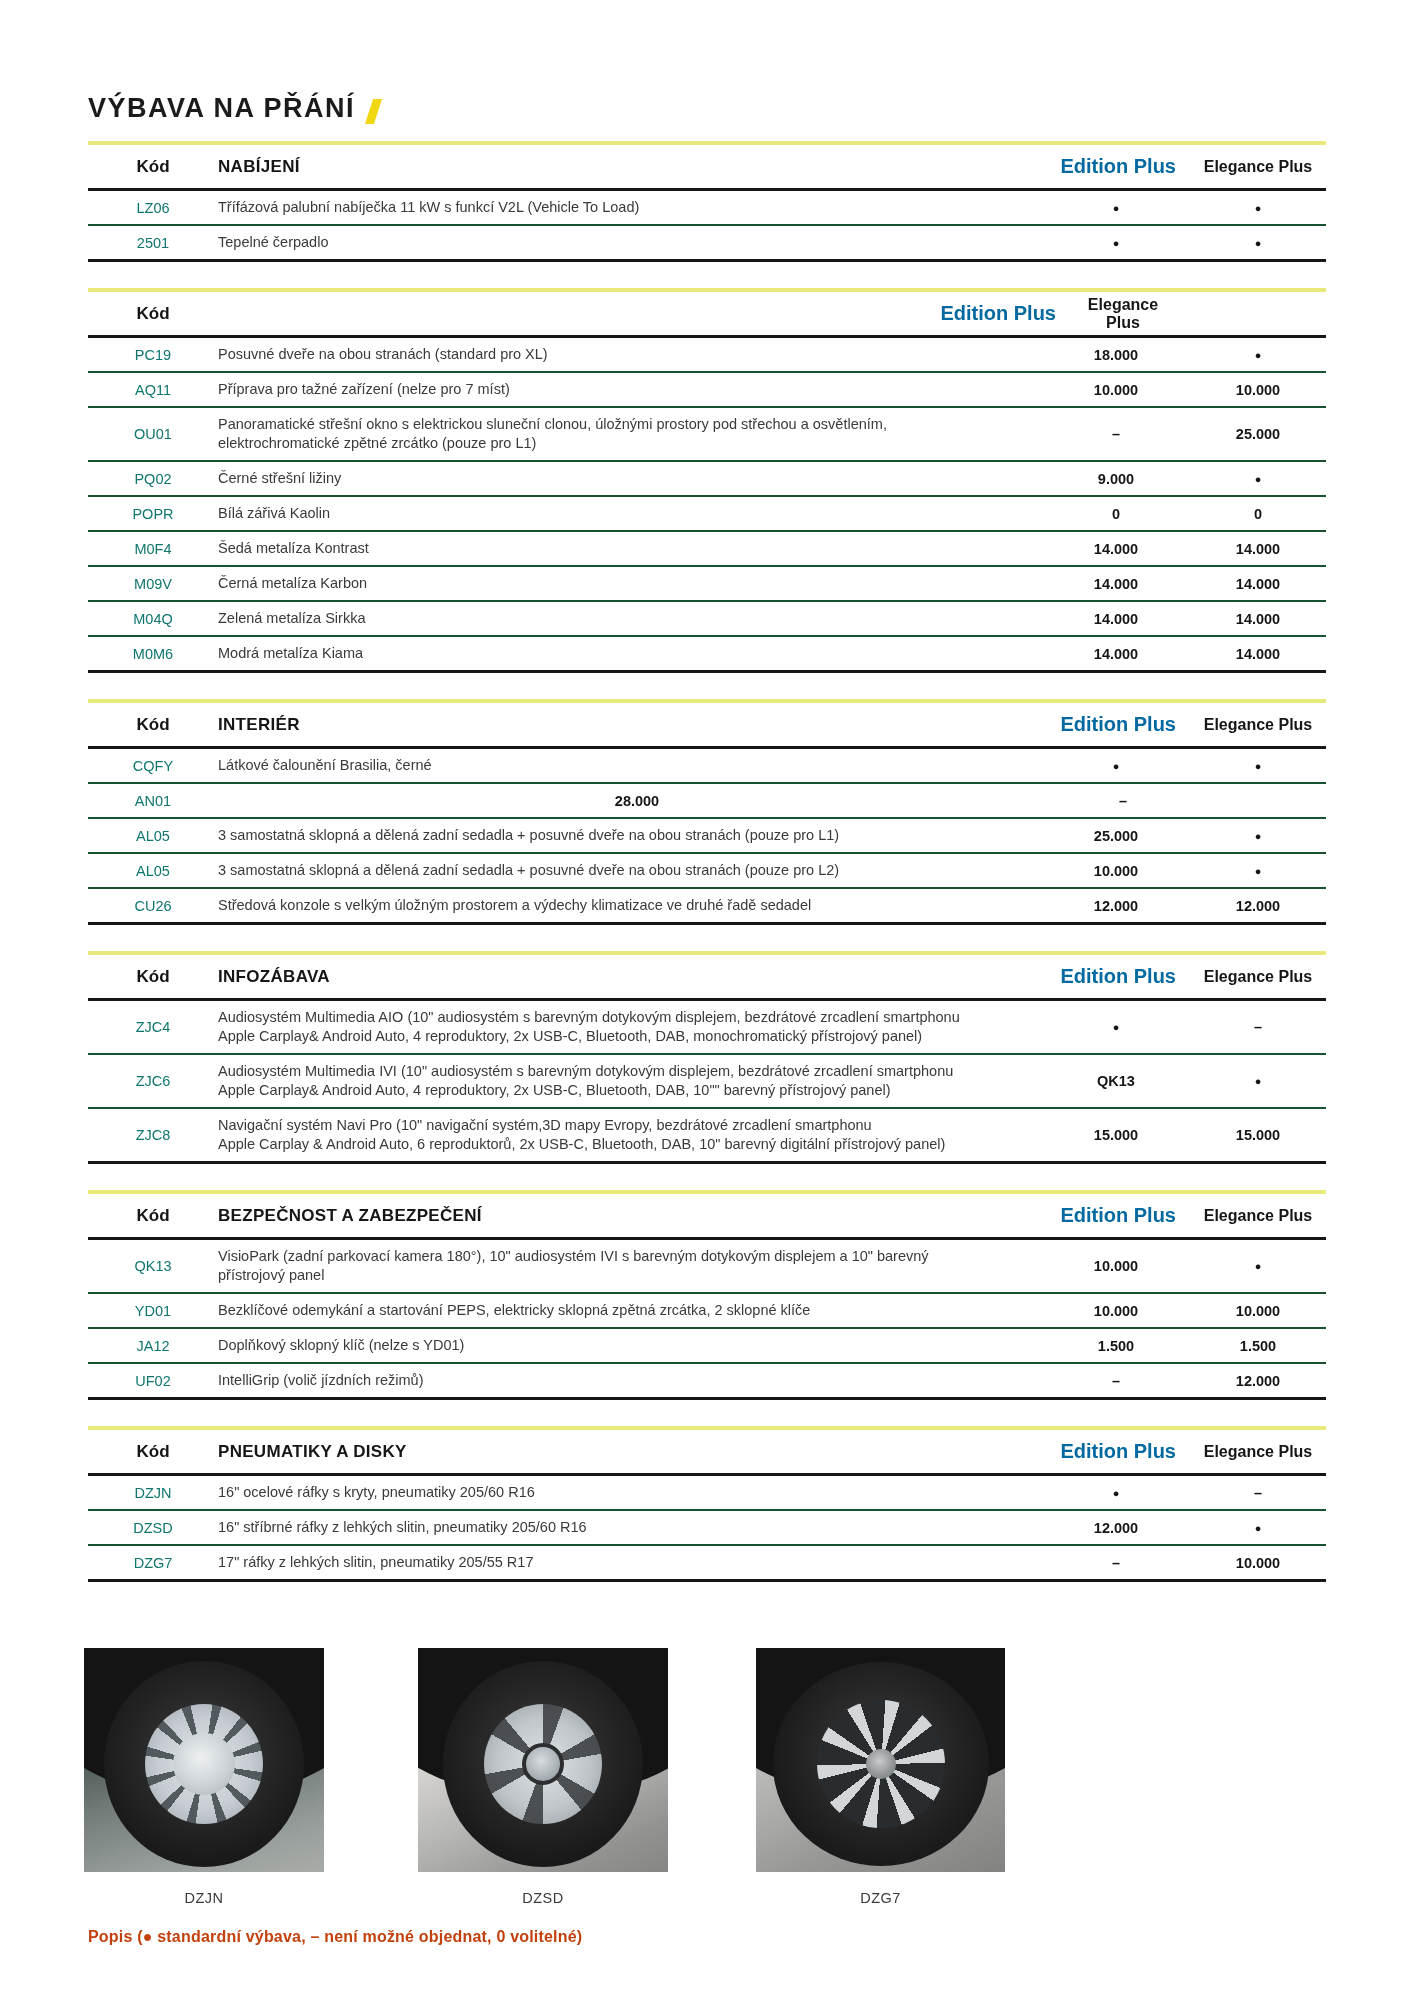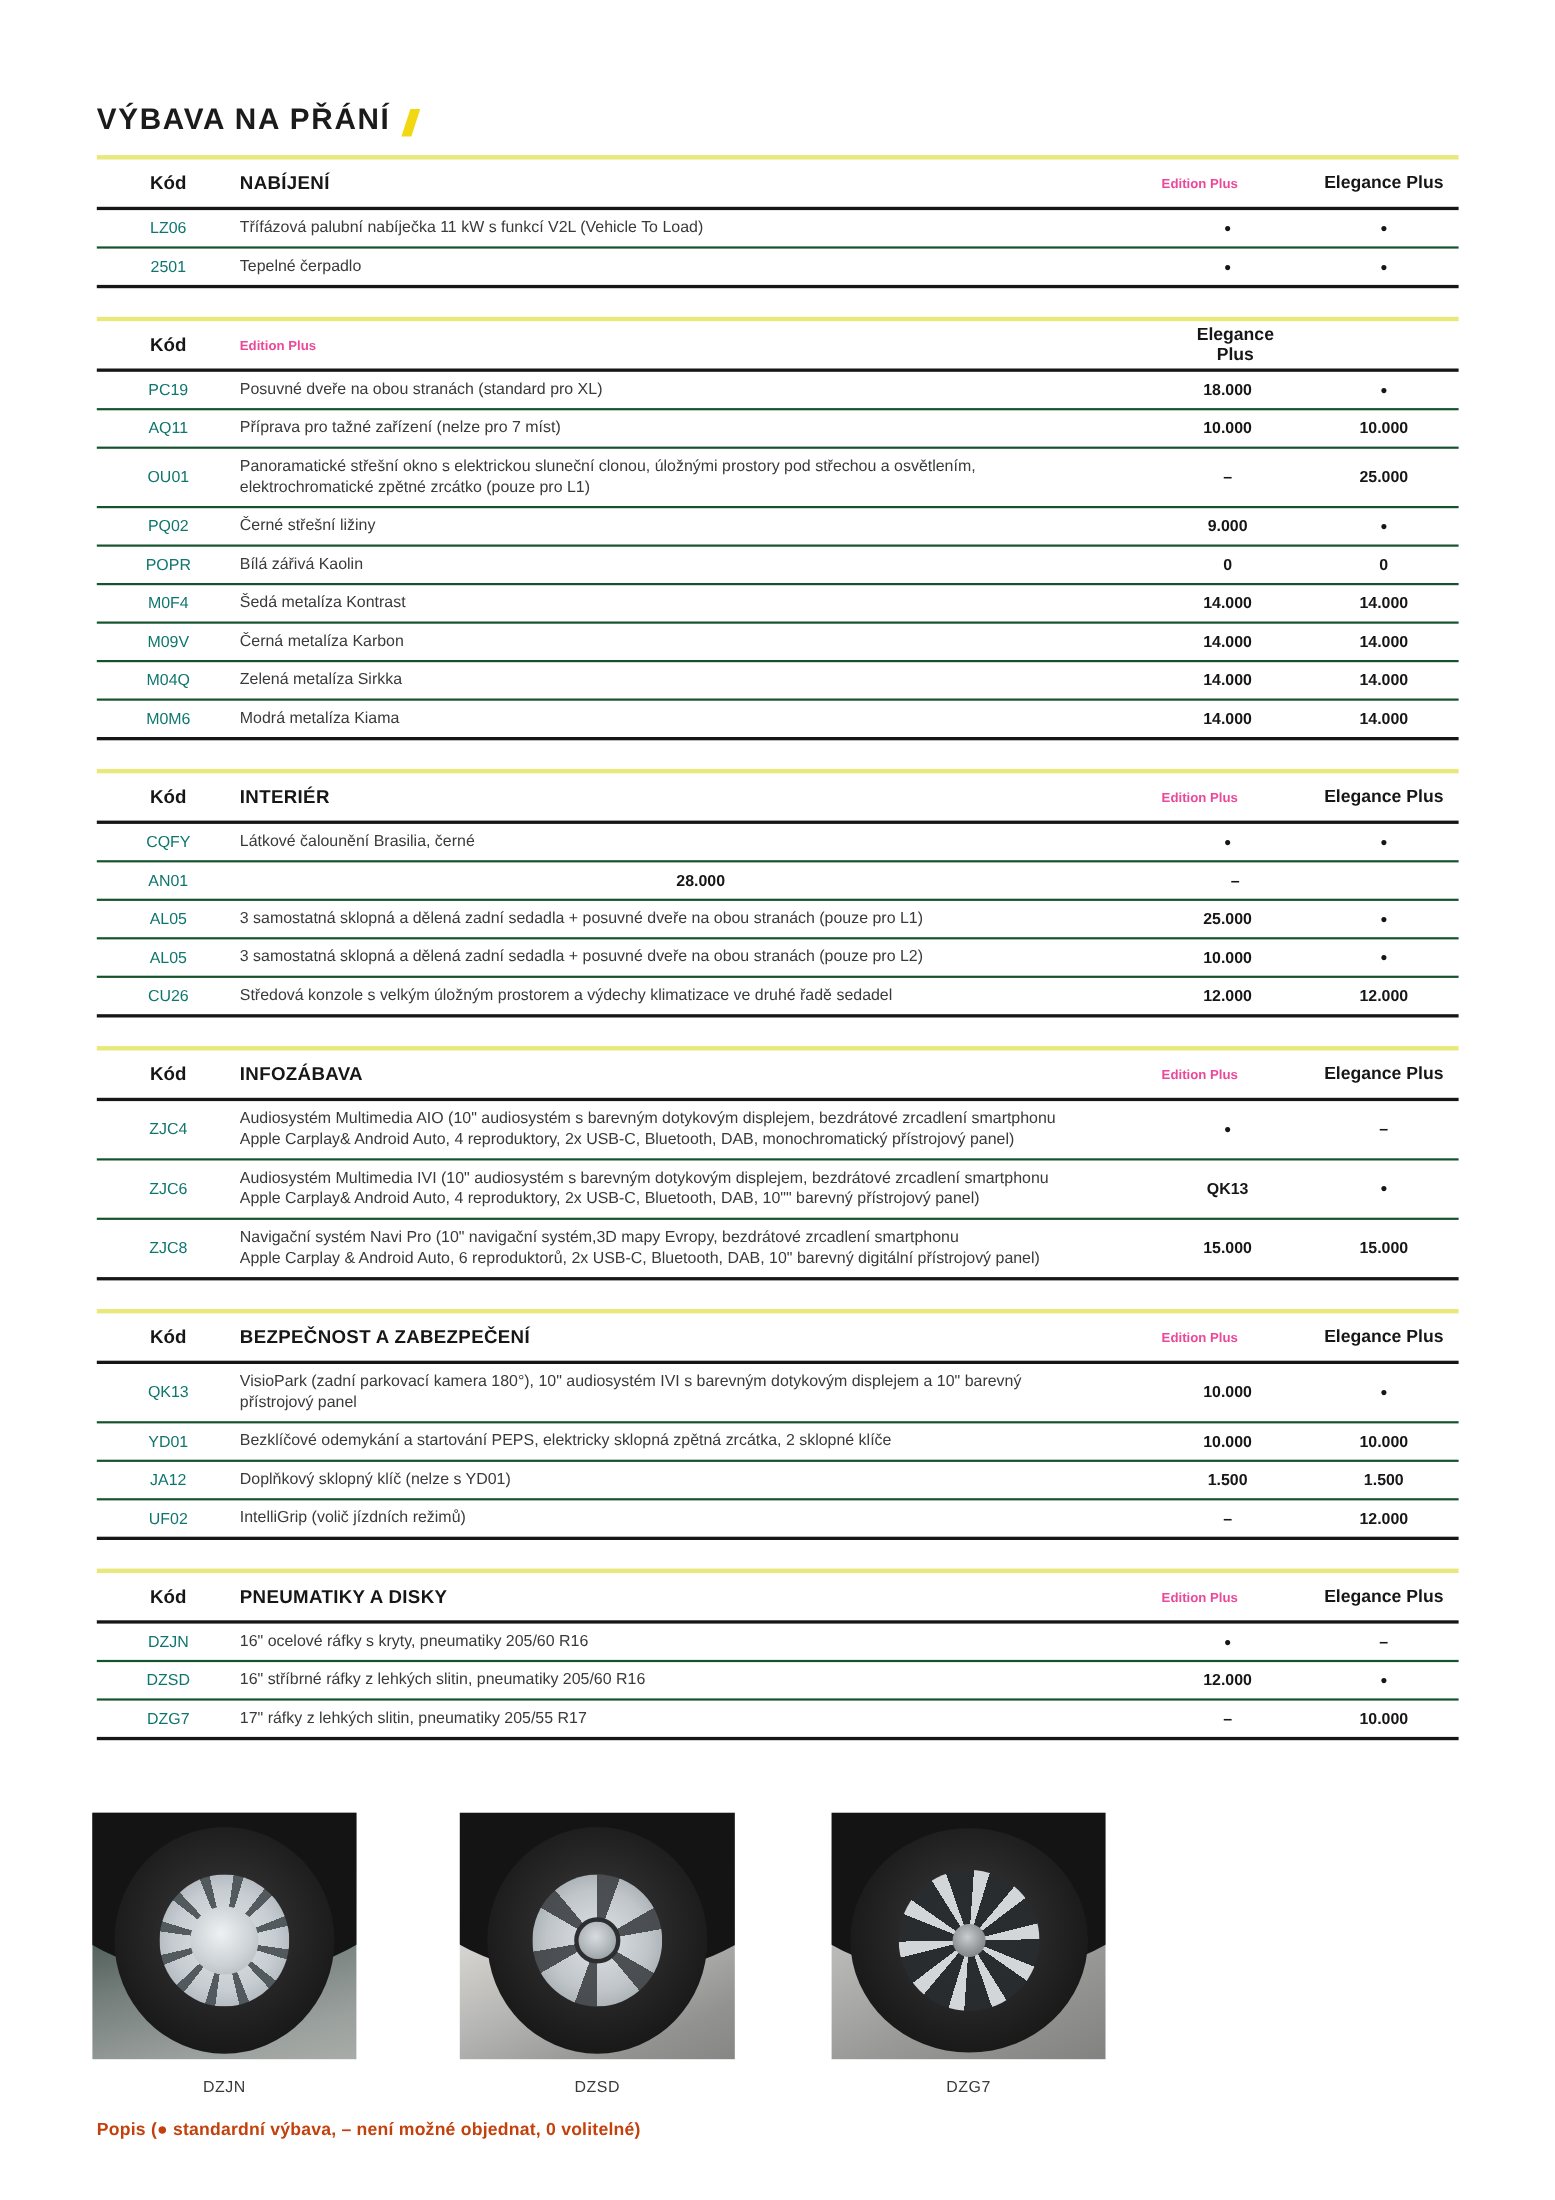--- a/index.html
+++ b/index.html
@@ -51,22 +51,22 @@
   }
   .sec-header .h-code{
     text-align:center;
     font-weight:bold;font-size:17px;color:#161616;
   }
   .sec-header .h-name{
     font-weight:bold;font-size:17px;color:#161616;
     letter-spacing:0.3px;
   }
   .sec-header .h-edition{
-    text-align:left;
-    font-weight:bold;font-size:12px;color:#ec4899;
+    text-align:right;
+    font-weight:bold;font-size:20px;color:#0369a1;
   }
   .sec-header .h-elegance{
     text-align:center;
     padding-left:14px;
     font-weight:bold;font-size:16px;color:#161616;
   }
   .rows{border-bottom:3px solid #161616;}
   .row{
     display:grid;
     grid-template-columns:130px 1fr 120px 150px;

